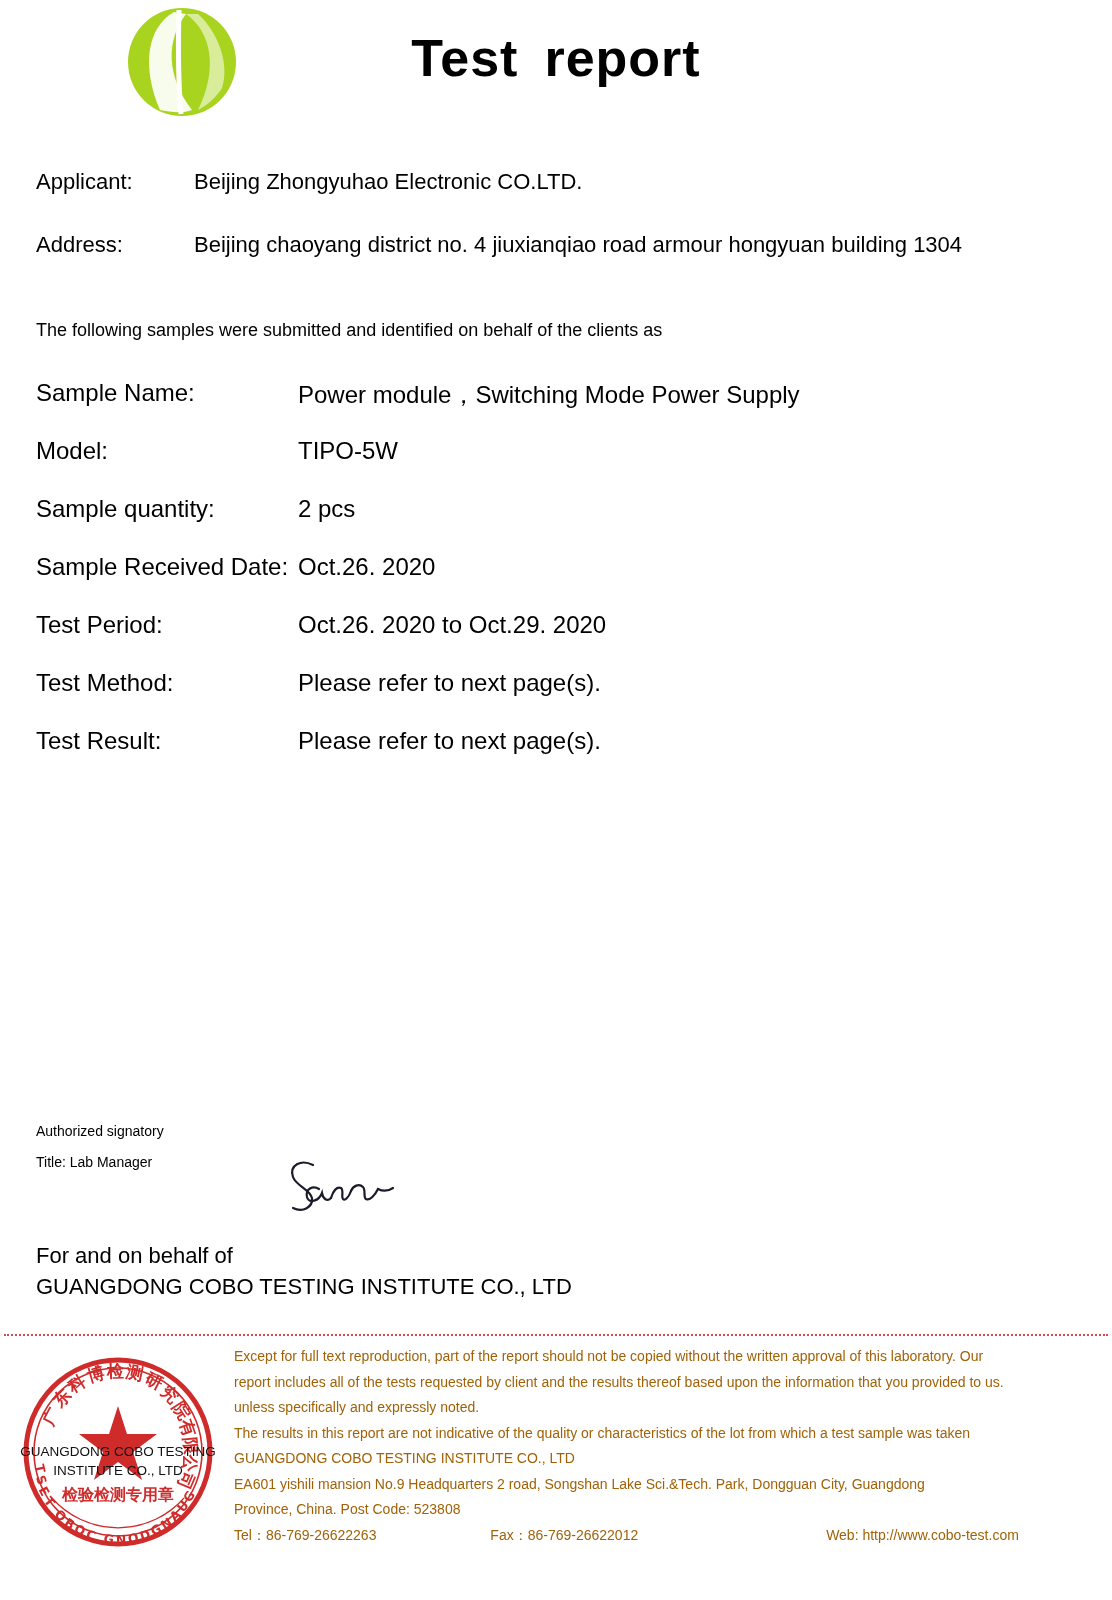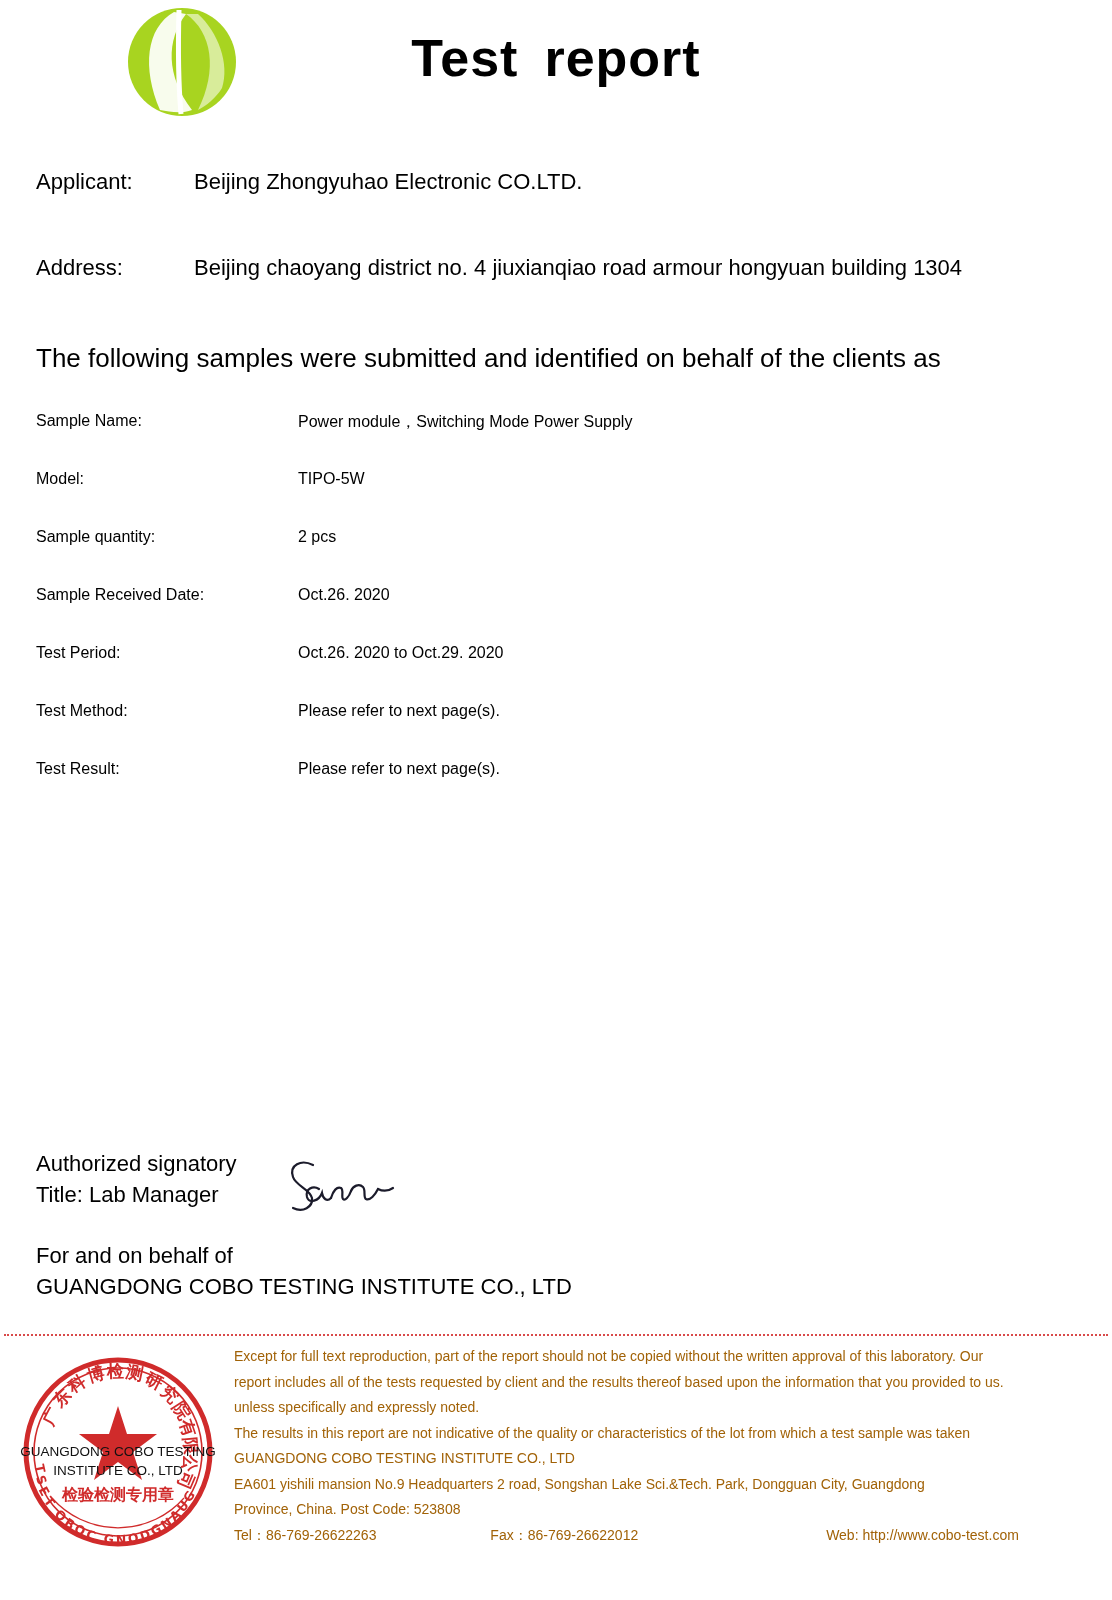--- a/index.html
+++ b/index.html
@@ -68,39 +68,39 @@
   .kv {
     position: relative;
     font-size: 22px;
     margin-top: 26px;
     height: 30px;
   }
   .kv .k { position: absolute; left: 0; top: 0; }
   .kv .v { position: absolute; left: 158px; top: 0; white-space: nowrap; }
 
   .statement {
-    font-size: 26px;
+    font-size: 18px;
     margin-top: 58px;
   }
 
   .kv2 {
     position: relative;
-    font-size: 16px;
+    font-size: 24px;
     margin-top: 28px;
     height: 30px;
   }
   .kv2 .k { position: absolute; left: 0; top: 0; }
   .kv2 .v { position: absolute; left: 262px; top: 0; white-space: nowrap; }
 
   
   .sig-block {
     position: absolute;
     left: 36px;
-    top: 1148px;
-    font-size: 22px;
+    top: 1116px;
+    font-size: 14px;
     line-height: 31px;
   }
   .sig-mark {
     position: absolute;
     left: 283px;
     top: 1155px;
     width: 120px;
     height: 70px;
   }
   .behalf {
@@ -170,21 +170,21 @@
     <div class="title">
       <span>Test</span><span class="gap"></span><span>report</span>
     </div>
   </div>
 
 
   <div class="kv" style="margin-top:44px;">
     <span class="k">Applicant:</span>
     <span class="v">Beijing Zhongyuhao Electronic CO.LTD.</span>
   </div>
-  <div class="kv" style="margin-top:56px;">
+  <div class="kv" style="margin-top:33px;">
     <span class="k">Address:</span>
     <span class="v">Beijing chaoyang district no. 4 jiuxianqiao road armour hongyuan building 1304</span>
   </div>
 
   <div class="statement">The following samples were submitted and identified on behalf of the clients as</div>
 
   <div class="kv2" style="margin-top:38px;">
     <span class="k">Sample Name:</span>
     <span class="v">Power module，Switching Mode Power Supply</span>
   </div>

